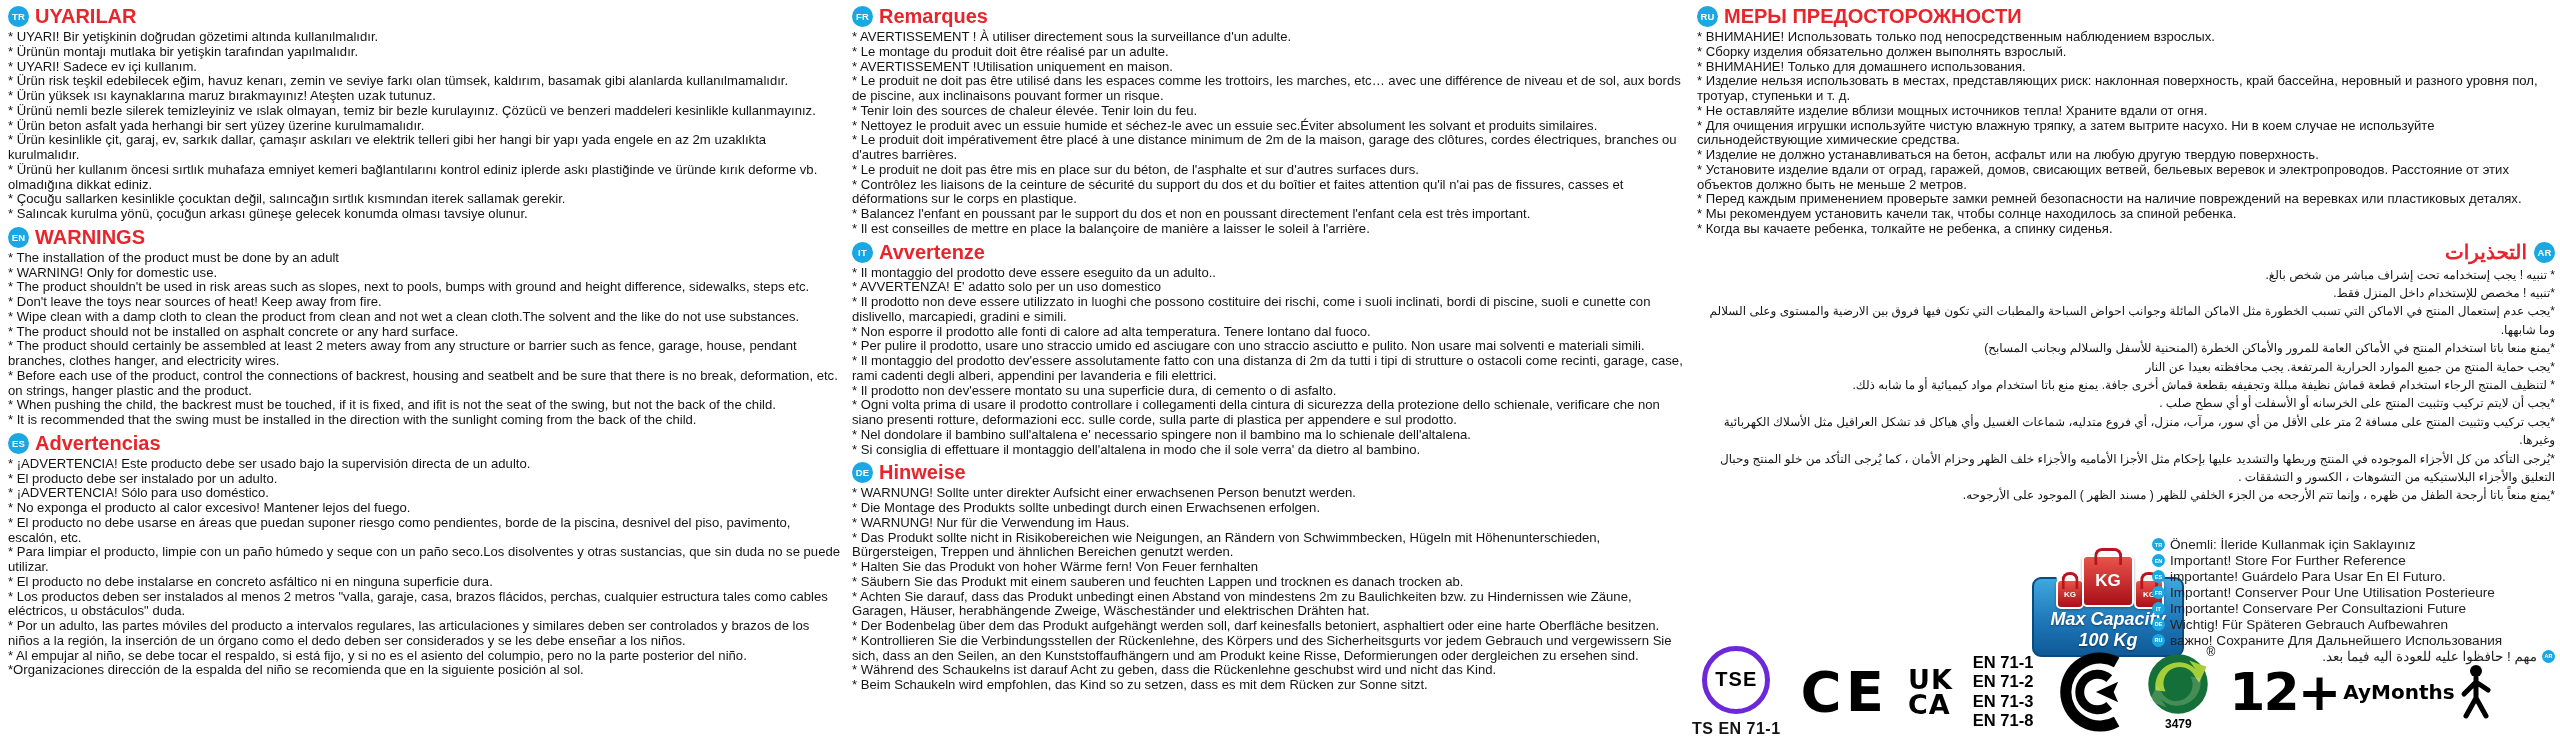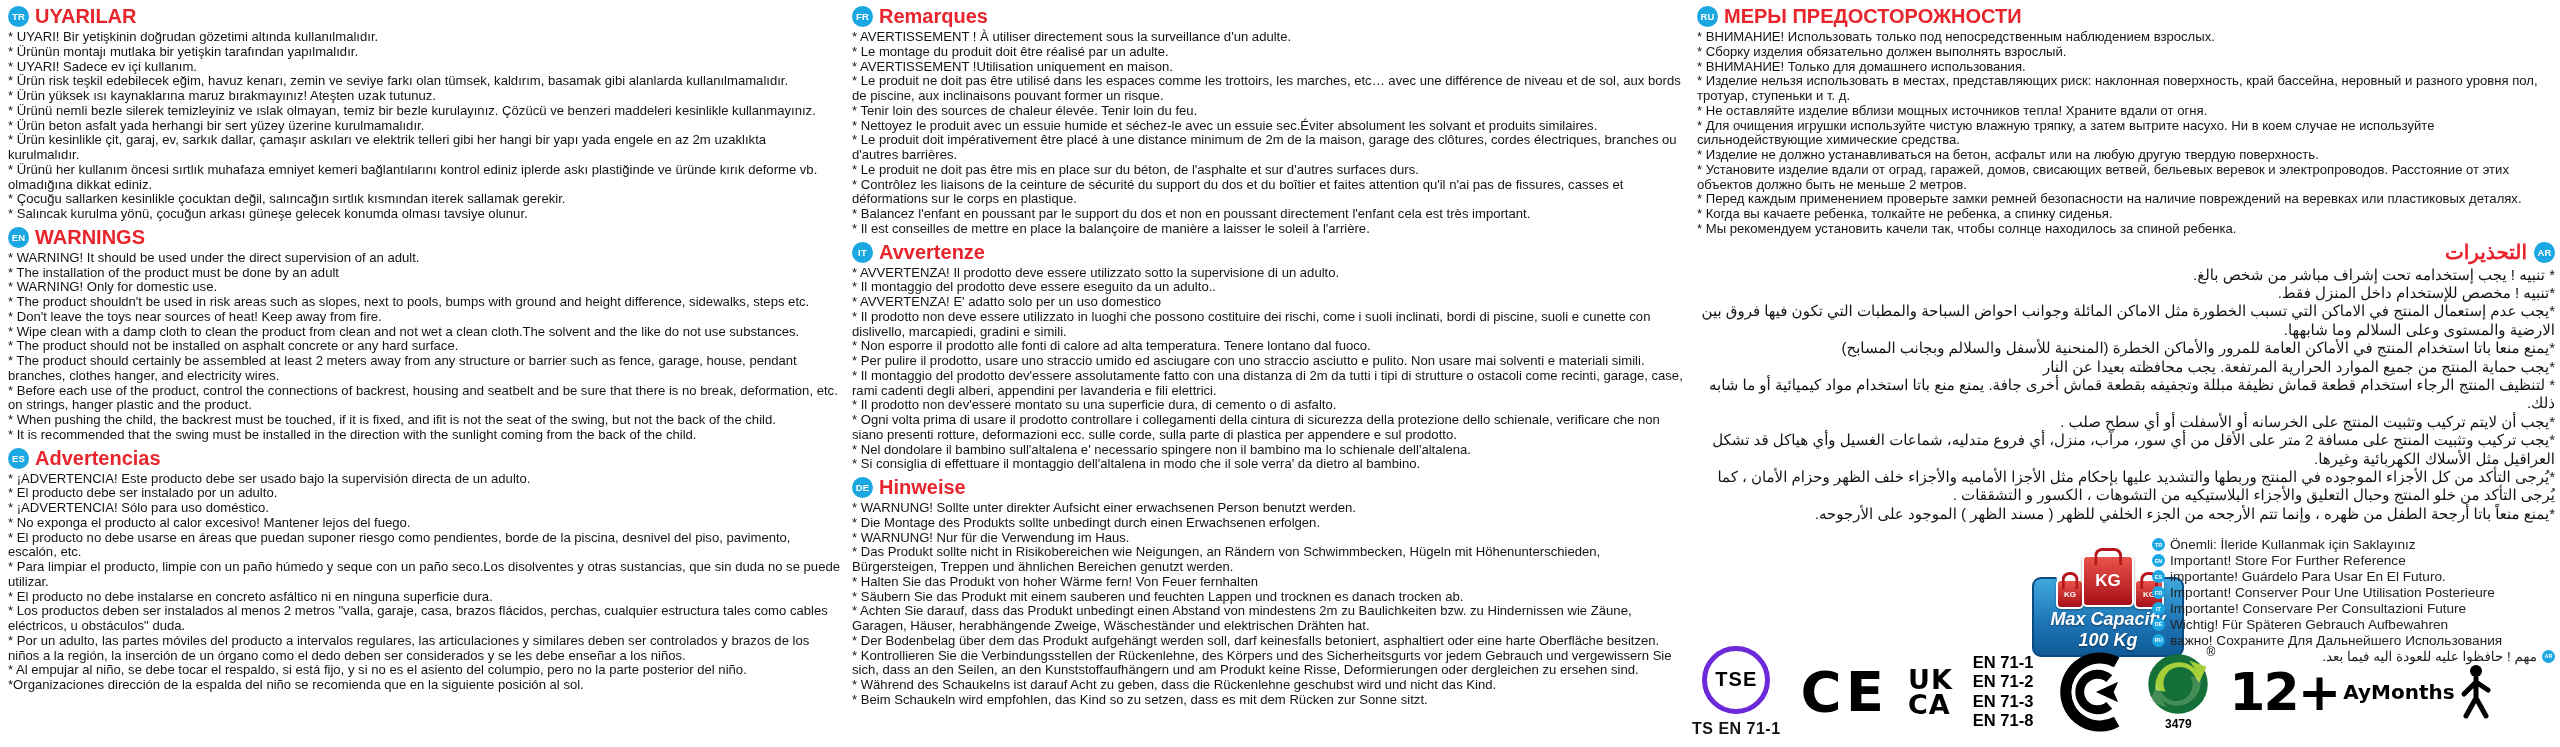--- a/index.html
+++ b/index.html
@@ -17,21 +17,21 @@
   .badge{
     flex:0 0 auto;width:21px;height:21px;border-radius:50%;
     background:#1ba7e1;color:#fff;font-weight:700;font-size:9.5px;
     display:flex;align-items:center;justify-content:center;letter-spacing:.2px;
   }
   .sec-title{color:#e8252c;font-weight:700;font-size:20px;white-space:nowrap;}
   .item{font-size:13.1px;line-height:14.75px;}
   
   #sec-ar{direction:rtl;text-align:right;}
   #sec-ar .sec-header{gap:7px;}
-  #sec-ar .item{font-size:15px;line-height:18.4px;font-weight:500;}
+  #sec-ar .item{font-size:12px;line-height:18.4px;font-weight:500;}
   
   #keep-list{position:absolute;left:2152px;top:537px;width:403px;}
   .keep-row{display:flex;align-items:center;gap:5px;height:15.9px;font-size:13.6px;color:#222;}
   .keep-row .mini-badge{
     flex:0 0 auto;width:13px;height:13px;border-radius:50%;background:#1ba7e1;
     color:#fff;font-size:5.5px;font-weight:700;display:flex;align-items:center;justify-content:center;
   }
   .keep-row.lang-AR{direction:rtl;font-size:13.5px;}
   
   #max-capacity{position:absolute;left:2032px;top:543px;width:152px;height:118px;}
@@ -96,21 +96,20 @@
         <div class="item">* Çocuğu sallarken kesinlikle çocuktan değil, salıncağın sırtlık kısmından iterek sallamak gerekir.</div>
         <div class="item">* Salıncak kurulma yönü, çocuğun arkası güneşe gelecek konumda olması tavsiye olunur.</div>
       </div>
   </div>
   <div class="section">
     <div class="sec-header">
       <span class="badge">EN</span>
       <span class="sec-title">WARNINGS</span>
     </div>
     <div>
-        <div class="item">* WARNING! It should be used under the direct supervision of an adult.</div>
         <div class="item">* The installation of the product must be done by an adult</div>
         <div class="item">* WARNING! Only for domestic use.</div>
         <div class="item">* The product shouldn't be used in risk areas such as slopes, next to pools, bumps with ground and height difference, sidewalks, steps etc.</div>
         <div class="item">* Don't leave the toys near sources of heat! Keep away from fire.</div>
         <div class="item">* Wipe clean with a damp cloth to clean the product from clean and not wet a clean cloth.The solvent and the like do not use substances.</div>
         <div class="item">* The product should not be installed on asphalt concrete or any hard surface.</div>
         <div class="item">* The product should certainly be assembled at least 2 meters away from any structure or barrier such as fence, garage, house, pendant branches, clothes hanger, and electricity wires.</div>
         <div class="item">* Before each use of the product, control the connections of backrest, housing and seatbelt and be sure that there is no break, deformation, etc. on strings, hanger plastic and the product.</div>
         <div class="item">* When pushing the child, the backrest must be touched, if it is fixed, and ifit is not the seat of the swing, but not the back of the child.</div>
         <div class="item">* It is recommended that the swing must be installed in the direction with the sunlight coming from the back of the child.</div>
@@ -156,21 +155,20 @@
         <div class="item">* Balancez l'enfant en poussant par le support du dos et non en poussant directement l'enfant cela est très important.</div>
         <div class="item">* Il est conseilles de mettre en place la balançoire de manière a laisser le soleil à l'arrière.</div>
       </div>
   </div>
   <div class="section">
     <div class="sec-header">
       <span class="badge">IT</span>
       <span class="sec-title">Avvertenze</span>
     </div>
     <div>
-        <div class="item">* AVVERTENZA! Il prodotto deve essere utilizzato sotto la supervisione di un adulto.</div>
         <div class="item">* Il montaggio del prodotto deve essere eseguito da un adulto..</div>
         <div class="item">* AVVERTENZA!  E' adatto solo per un uso domestico</div>
         <div class="item">* Il prodotto non deve essere utilizzato in luoghi che possono costituire dei rischi, come i suoli inclinati, bordi di piscine,  suoli e cunette con dislivello, marcapiedi, gradini e simili.</div>
         <div class="item">* Non esporre il prodotto alle fonti di calore ad alta temperatura.  Tenere lontano dal fuoco.</div>
         <div class="item">* Per pulire il prodotto, usare uno straccio umido ed asciugare con uno straccio asciutto e pulito. Non usare mai solventi e materiali simili.</div>
         <div class="item">* Il montaggio del prodotto dev'essere assolutamente fatto con una distanza di 2m da tutti i tipi di strutture o ostacoli come recinti, garage, case, rami cadenti degli alberi, appendini per lavanderia e fili elettrici.</div>
         <div class="item">* Il prodotto non dev'essere montato su una superficie dura, di cemento  o di asfalto.</div>
         <div class="item">* Ogni volta prima di usare il prodotto controllare i collegamenti della cintura di sicurezza della protezione dello schienale, verificare che non siano presenti rotture, deformazioni ecc. sulle corde, sulla parte di plastica per appendere e sul prodotto.</div>
         <div class="item">* Nel dondolare il bambino sull'altalena e' necessario spingere non il bambino ma lo schienale dell'altalena.</div>
         <div class="item">* Si consiglia di effettuare il montaggio dell'altalena in modo che il sole verra' da dietro al bambino.</div>
@@ -206,22 +204,22 @@
     <div>
         <div class="item">* ВНИМАНИЕ! Использовать только под непосредственным наблюдением взрослых.</div>
         <div class="item">* Сборку изделия обязательно должен выполнять взрослый.</div>
         <div class="item">* ВНИМАНИЕ! Только для домашнего использования.</div>
         <div class="item">* Изделие нельзя использовать в местах, представляющих риск: наклонная поверхность, край бассейна, неровный и разного уровня пол, тротуар, ступеньки и т. д.</div>
         <div class="item">* Не оставляйте изделие вблизи мощных источников тепла!  Храните вдали от огня.</div>
         <div class="item">* Для очищения игрушки используйте чистую влажную тряпку, а затем вытрите насухо. Ни в коем случае не используйте сильнодействующие химические средства.</div>
         <div class="item">* Изделие не должно устанавливаться на бетон, асфальт или на любую другую твердую поверхность.</div>
         <div class="item">* Установите изделие вдали от оград, гаражей, домов, свисающих ветвей, бельевых веревок и электропроводов. Расстояние от этих объектов должно быть не меньше 2 метров.</div>
         <div class="item">* Перед каждым применением проверьте замки ремней безопасности на наличие повреждений на веревках или пластиковых деталях.</div>
+        <div class="item">* Мы рекомендуем установить качели так, чтобы солнце находилось за спиной ребенка.</div>
         <div class="item">* Когда вы качаете ребенка, толкайте не ребенка, а спинку сиденья.</div>
-        <div class="item">* Мы рекомендуем установить качели так, чтобы солнце находилось за спиной ребенка.</div>
       </div>
   </div>
   <div class="section" id="sec-ar">
     <div class="sec-header">
       <span class="badge">AR</span>
       <span class="sec-title">التحذيرات</span>
     </div>
     <div>
         <div class="item">* تنبيه ! يجب إستخدامه تحت إشراف مباشر من شخص بالغ.</div>
         <div class="item">*تنبيه ! مخصص للإستخدام داخل المنزل فقط.</div>

